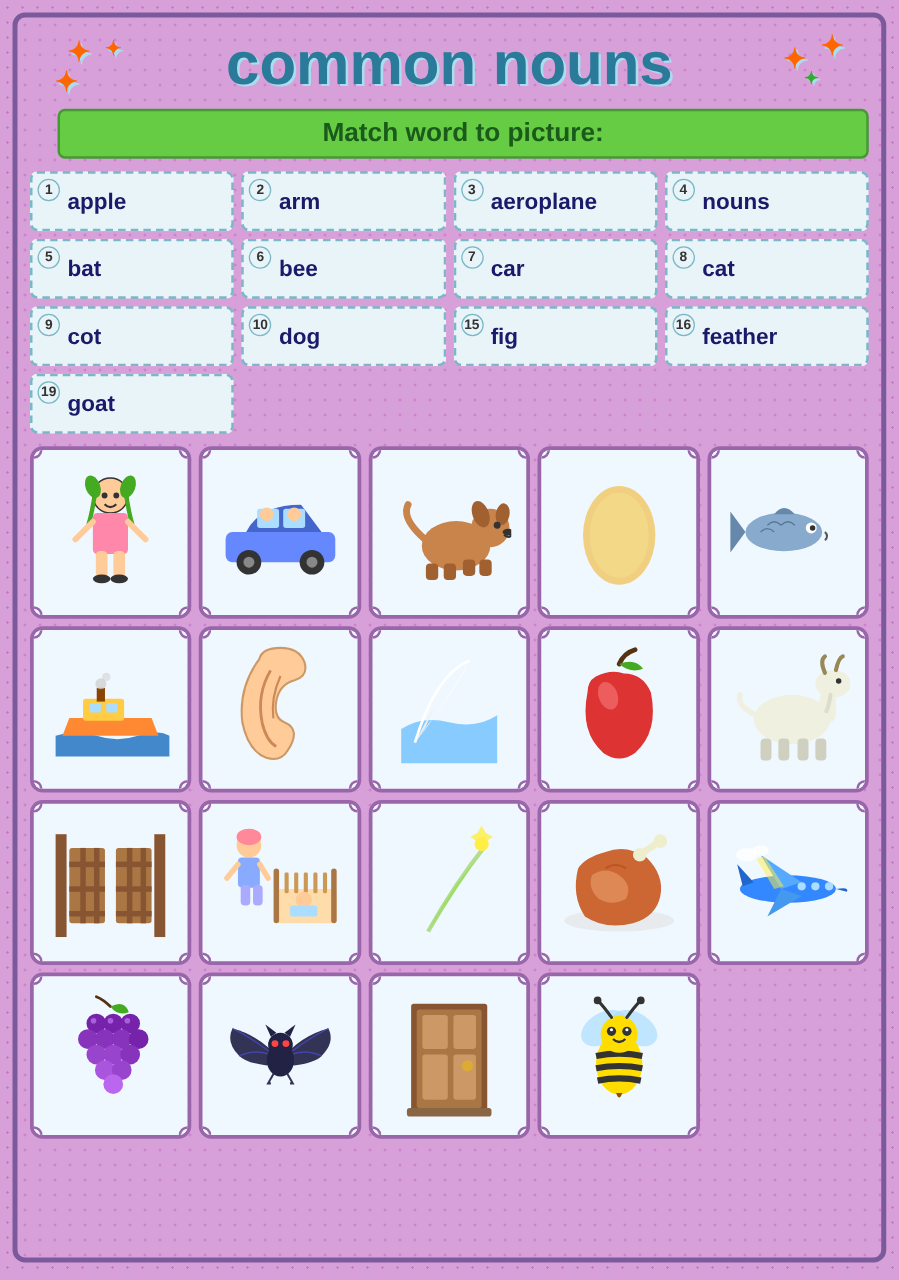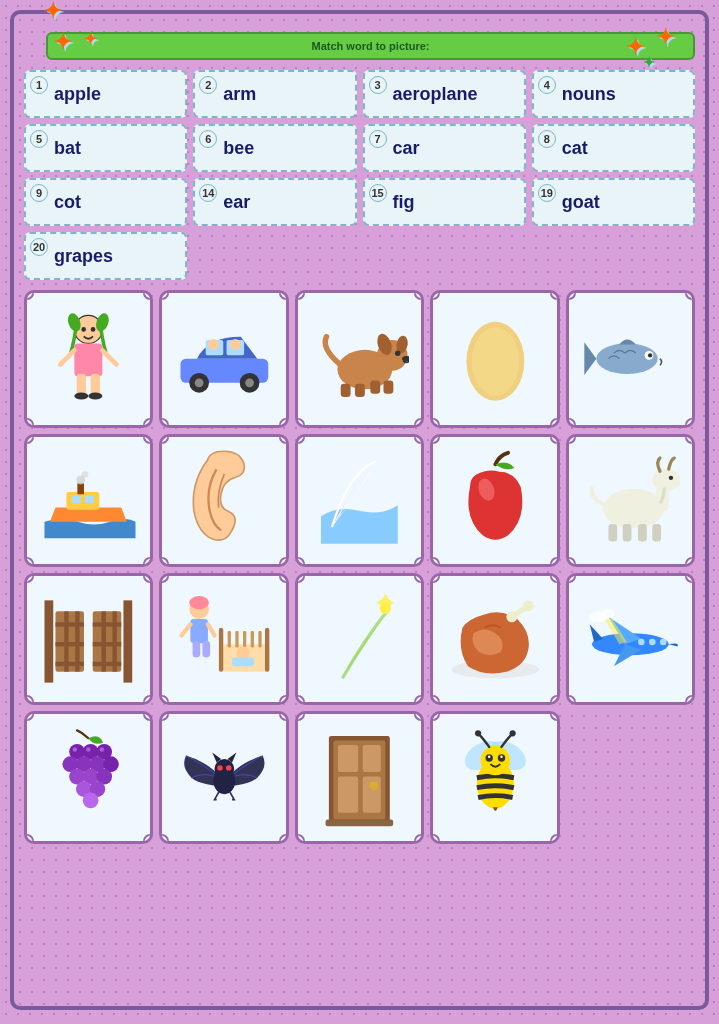--- a/index.html
+++ b/index.html
@@ -40,21 +40,21 @@
     .star-tl { top: 5px; left: 30px; color: #33aa33; }
     .star-tr { top: 0px; right: 20px; color: #ffaa00; }
     .star-tr2 { top: 10px; right: 50px; color: #33aa33; }
     .star-bl { bottom: 0px; left: 20px; color: #ff6600; }
     .instruction-bar {
       background-color: #66cc44;
       border: 2px solid #449933;
       border-radius: 6px;
       text-align: center;
       padding: 6px;
-      font-size: 11px;
+      font-size: 21px;
       font-weight: bold;
       color: #1a5a1a;
       margin-bottom: 10px;
       margin-left: 22px;
     }
     .words-grid {
       display: grid;
       grid-template-columns: repeat(4, 1fr);
       gap: 6px;
       margin-bottom: 10px;
@@ -132,20 +132,21 @@
     }
   </style>
 </head>
 <body>
 
 <div class="outer-border">
 
   <div class="title">
     <span class="star star-tl">✦</span>
     <span class="star" style="top:5px;left:60px;color:#ff6600;font-size:16px;">✦</span>
+    <span>common nouns</span>
     <span class="star star-tr2">✦</span>
     <span class="star star-tr">✦</span>
     <span class="star" style="top:30px;right:40px;color:#33aa33;font-size:14px;">✦</span>
     <span class="star star-bl">✦</span>
   </div>
 
   <div class="instruction-bar">
     <span>Match word to picture:</span>
   </div>
 
@@ -180,34 +181,34 @@
       </div>
       <div class="word-cell">
         <span class="word-num">8</span>
         <span>cat</span>
       </div>
       <div class="word-cell">
         <span class="word-num">9</span>
         <span>cot</span>
       </div>
       <div class="word-cell">
-        <span class="word-num">14</span>
-        <span>ear</span>
+        <span class="word-num">10</span>
+        <span>dog</span>
       </div>
       <div class="word-cell">
         <span class="word-num">15</span>
         <span>fig</span>
       </div>
       <div class="word-cell">
+        <span class="word-num">16</span>
+        <span>feather</span>
+      </div>
+      <div class="word-cell">
         <span class="word-num">19</span>
         <span>goat</span>
-      </div>
-      <div class="word-cell">
-        <span class="word-num">20</span>
-        <span>grapes</span>
       </div>
     </div>
 
   <div class="pictures-grid" id="pictures-grid">
   <div class="pic-cell">
         <div class="pic-dot tl"></div>
         <div class="pic-dot tr"></div>
         <div class="pic-dot bl"></div>
         <div class="pic-dot br"></div>
         <svg viewBox="0 0 80 90" xmlns="http://www.w3.org/2000/svg">

